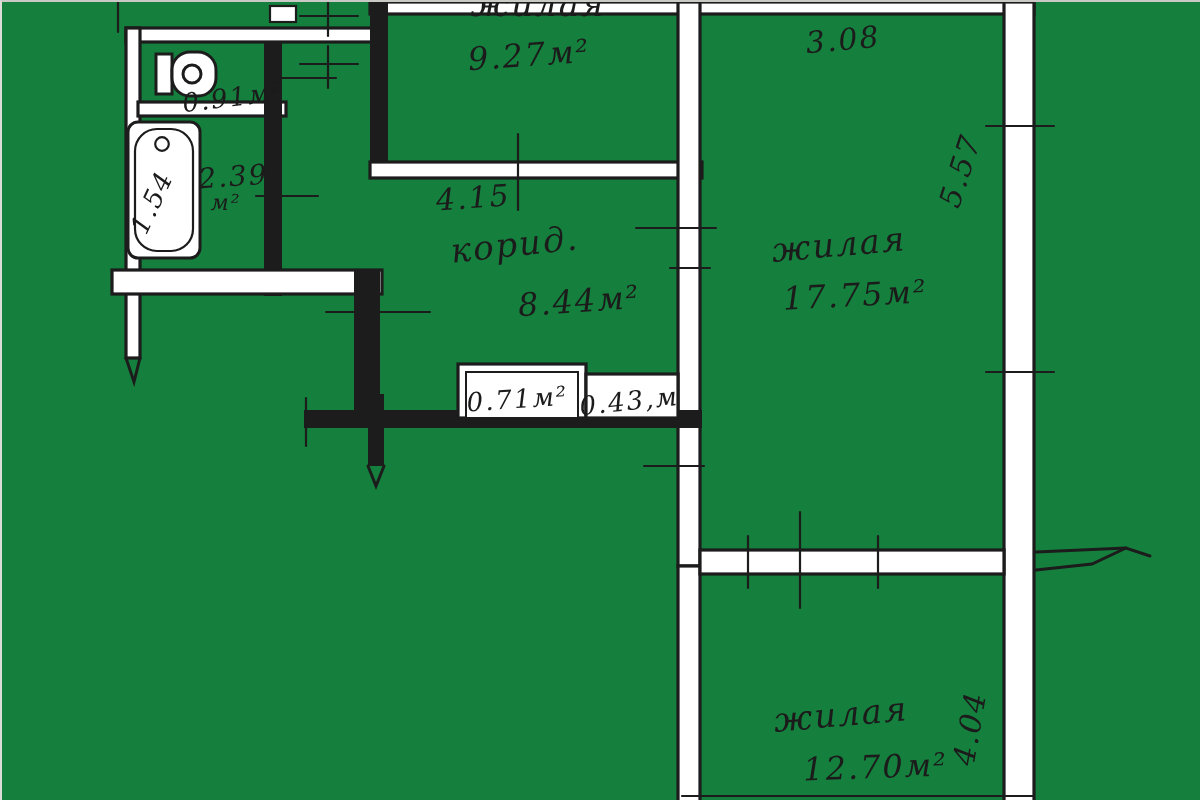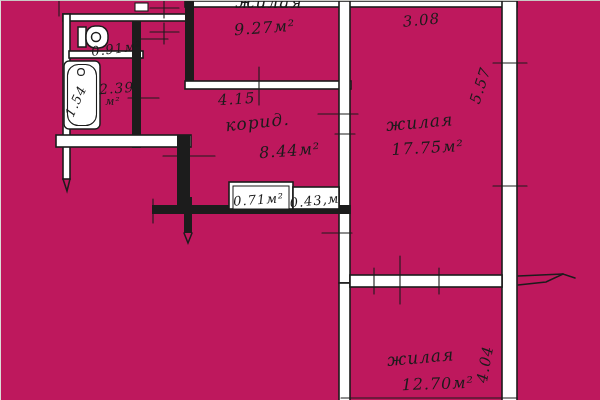--- a/index.html
+++ b/index.html
@@ -1,17 +1,17 @@
 <!DOCTYPE html>
 <html><head>
 <meta charset="utf-8">
 <style>
   html,body{margin:0;padding:0;background:#e8e8e8;}
   .stage{
-    position:relative;width:600px;height:400px;background:#be185d;
+    position:relative;width:600px;height:400px;background:#15803d;
     overflow:hidden;border-top:1px solid #c9c9c5;border-left:1px solid #dcdcd8;
     font-family:"DejaVu Serif", serif;
   }
   svg{display:block}
   .w{fill:#ffffff;stroke:#1c1c1c;stroke-width:1.6}
   .ws{fill:#1c1c1c;stroke:none}
   .ln{stroke:#1c1c1c;stroke-width:1.5;fill:none;stroke-linecap:round}
   .thin{stroke-width:1.1}
   .fx{fill:#ffffff;stroke:#1c1c1c;stroke-width:1.5}
   text{

